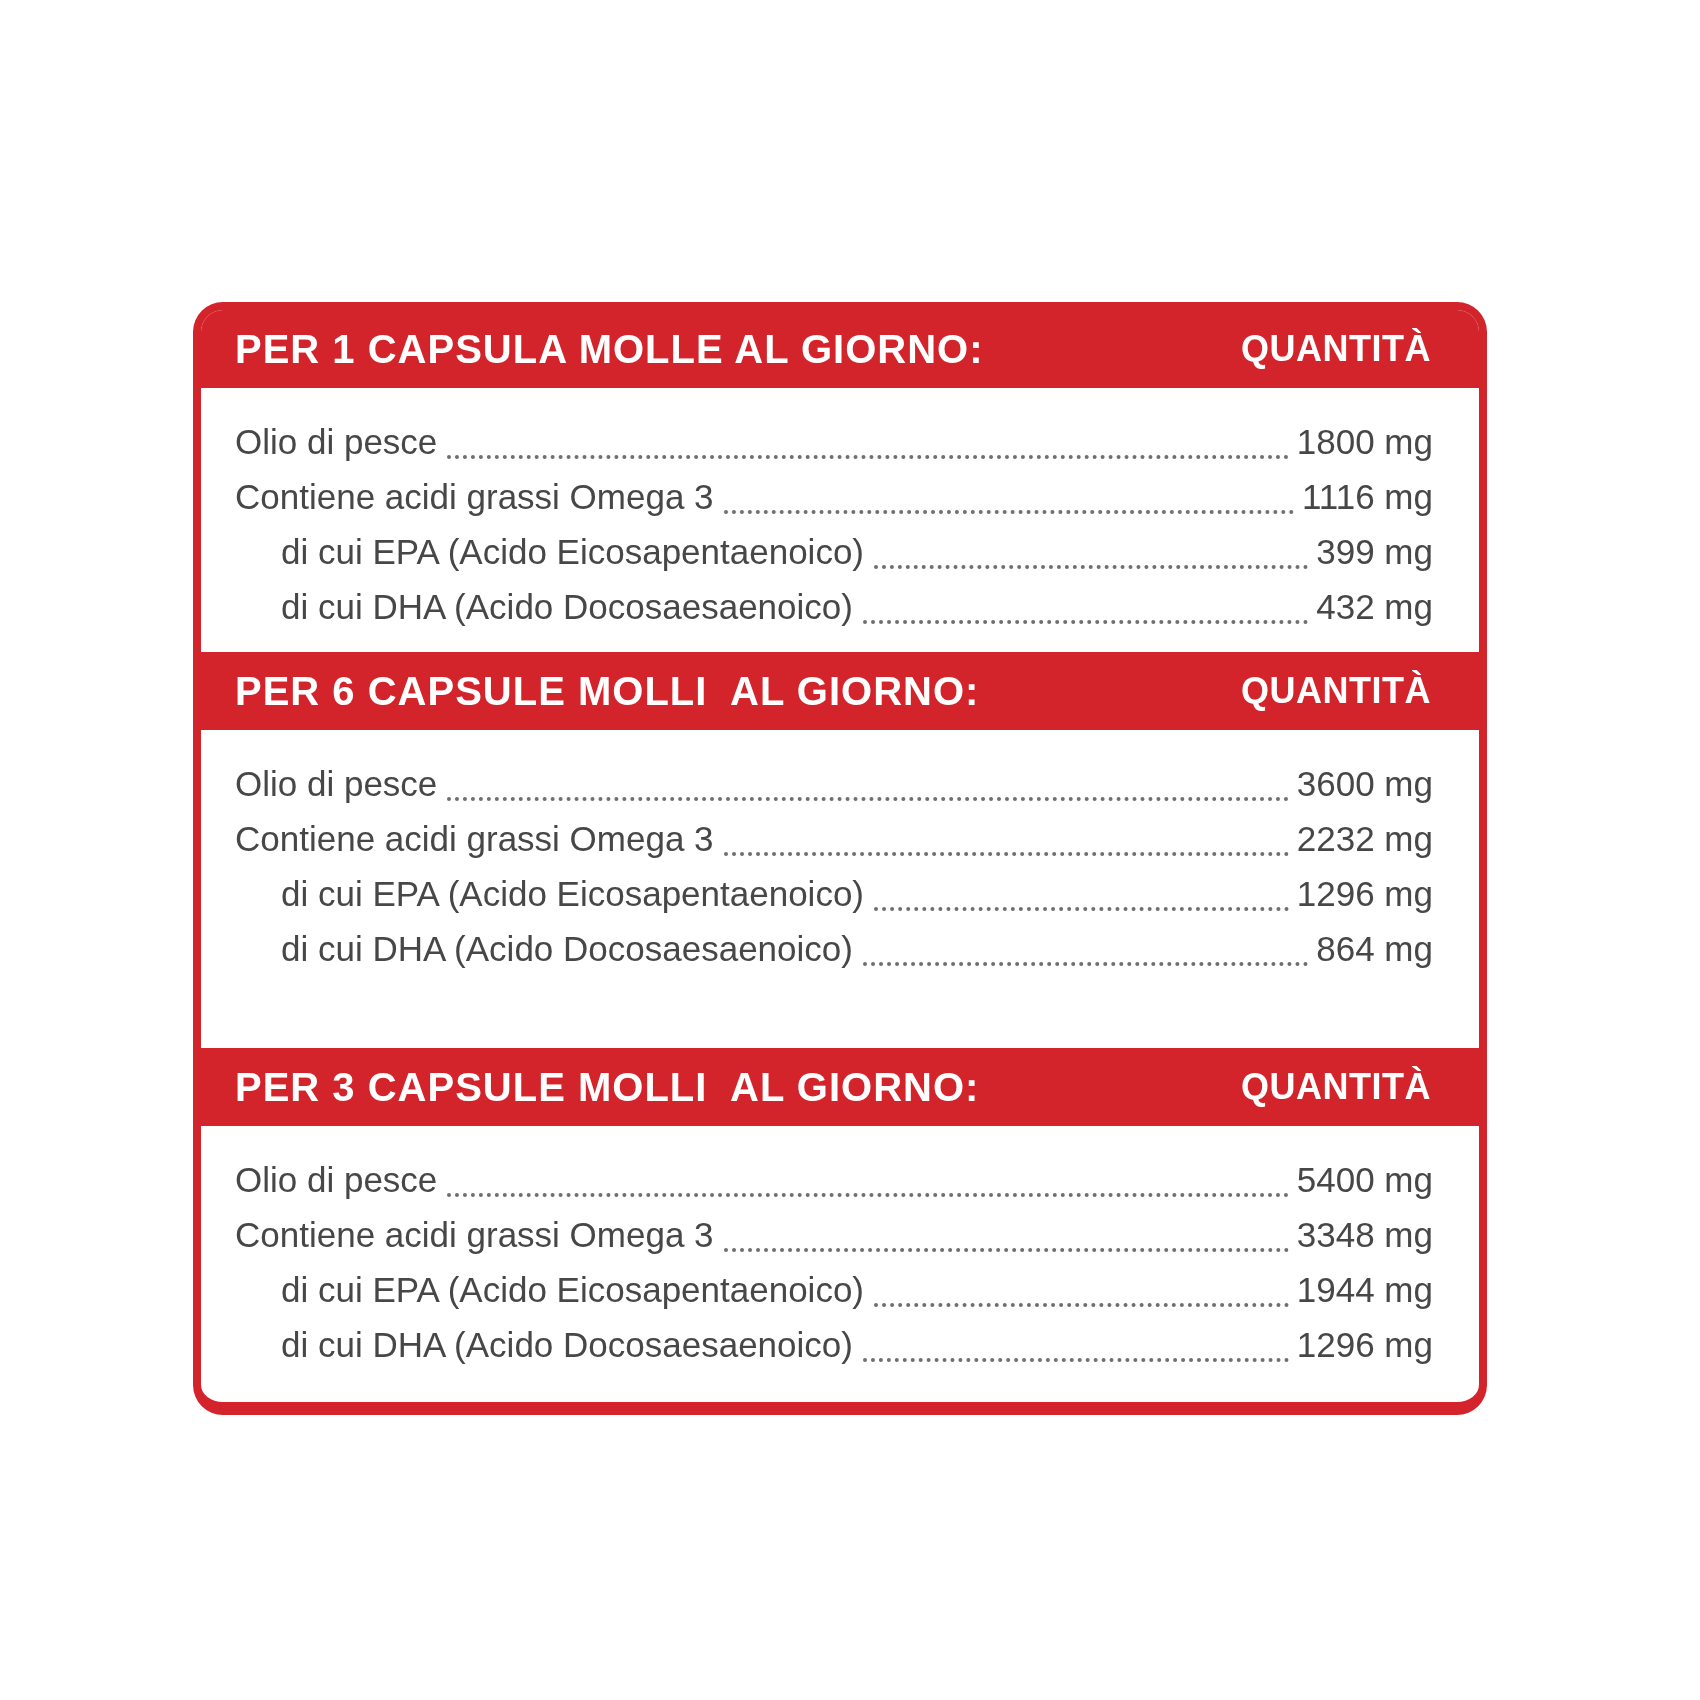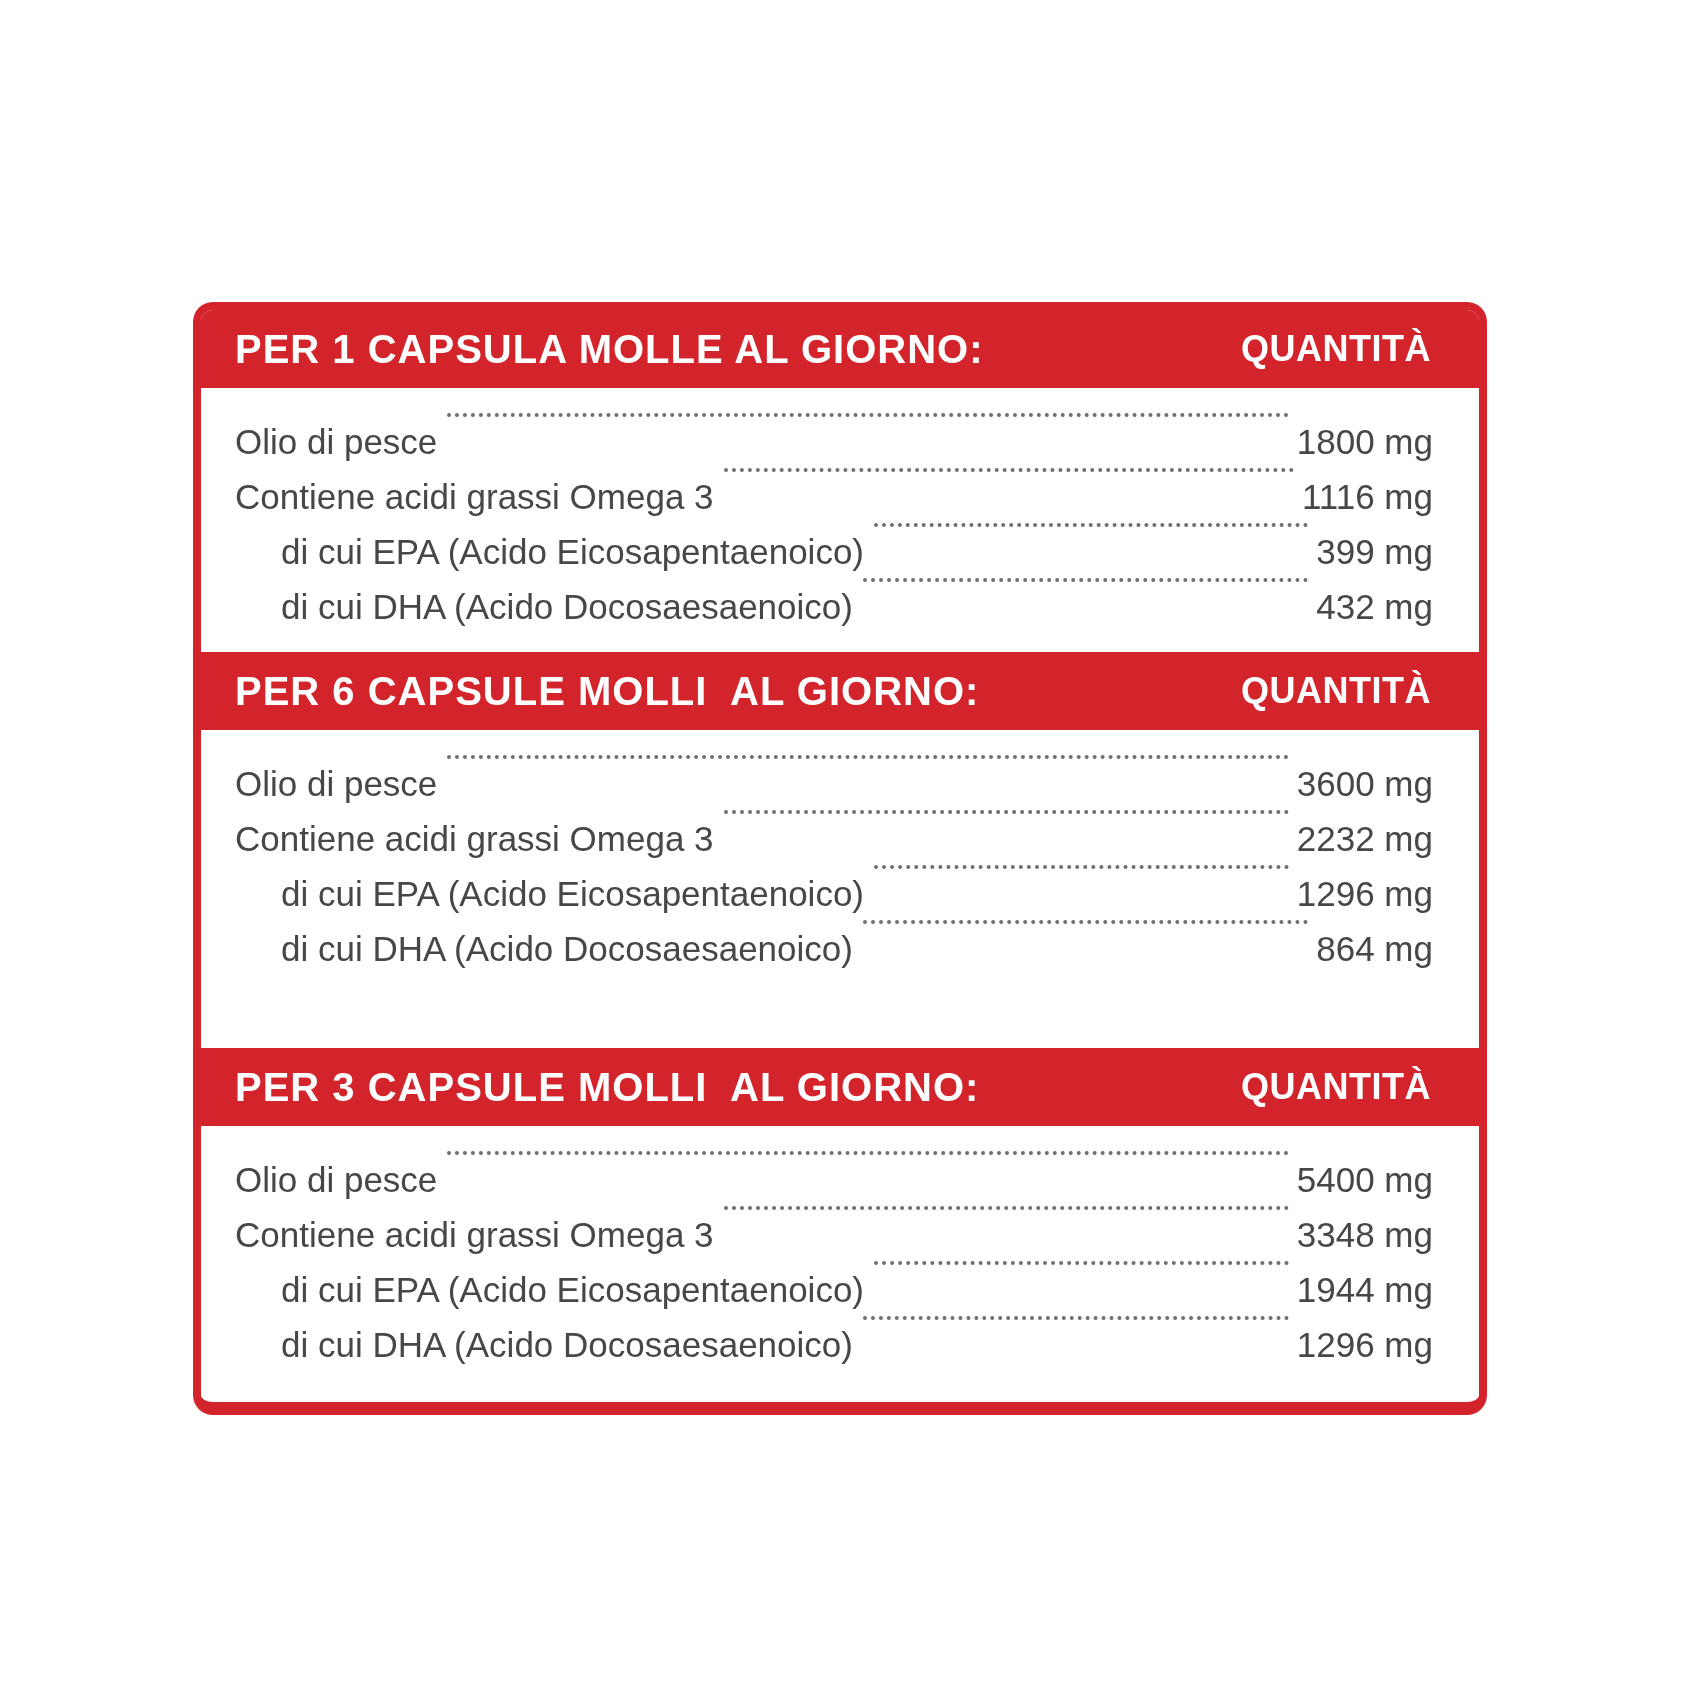--- a/index.html
+++ b/index.html
@@ -20,21 +20,21 @@
     background: #ffffff;
     overflow: hidden;
   }
   .card {
     position: absolute;
     left: 193px; top: 302px;
     width: 1294px;
     background: #ffffff;
     border: 8px solid var(--accent);
     border-bottom-width: 13px;
-    border-radius: 20px;
+    border-radius: 30px;
     overflow: hidden;
   }
   .band {
     height: 78px;
     background: var(--accent);
     color: #ffffff;
     display: flex;
     align-items: center;
     justify-content: space-between;
     padding: 0 48px 0 34px;
@@ -51,21 +51,21 @@
     letter-spacing: 0.5px;
     white-space: nowrap;
   }
   .rows {
     padding: 26px 46px 18px 34px;
   }
   .rows.gap-after { padding-bottom: 72px; }
   .rows.last { padding-bottom: 30px; }
   .row {
     display: flex;
-    align-items: flex-start;
+    align-items: flex-end;
     line-height: 55px;
     font-size: 35px;
     color: var(--ink);
   }
   .row.indent { padding-left: 46px; }
   .row-label { white-space: nowrap; flex: 0 0 auto; }
   .leader {
     flex: 1 1 auto;
     min-width: 24px;
     border-bottom: 4px dotted var(--dot);

